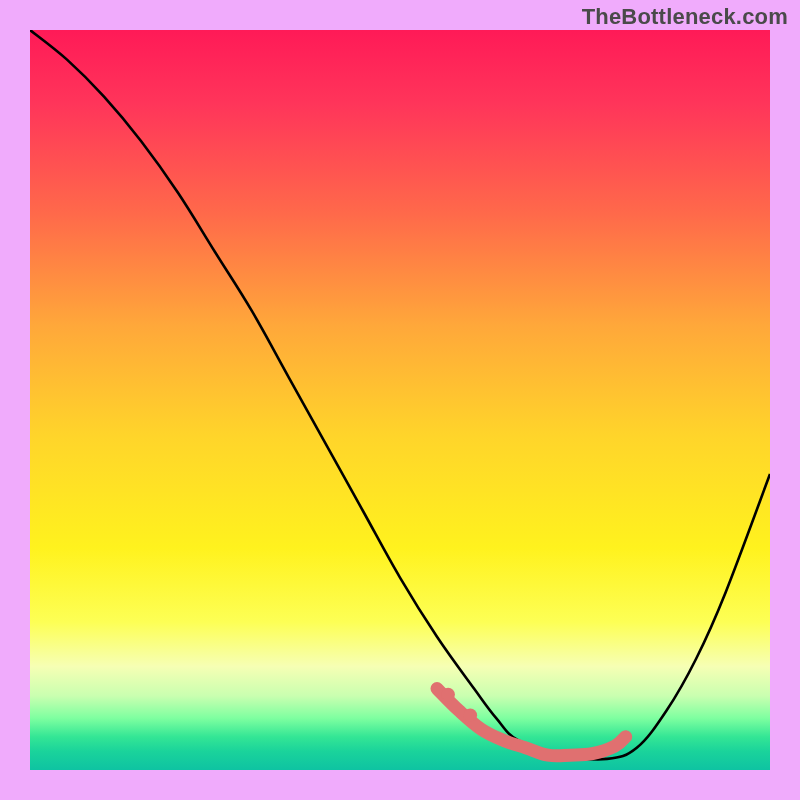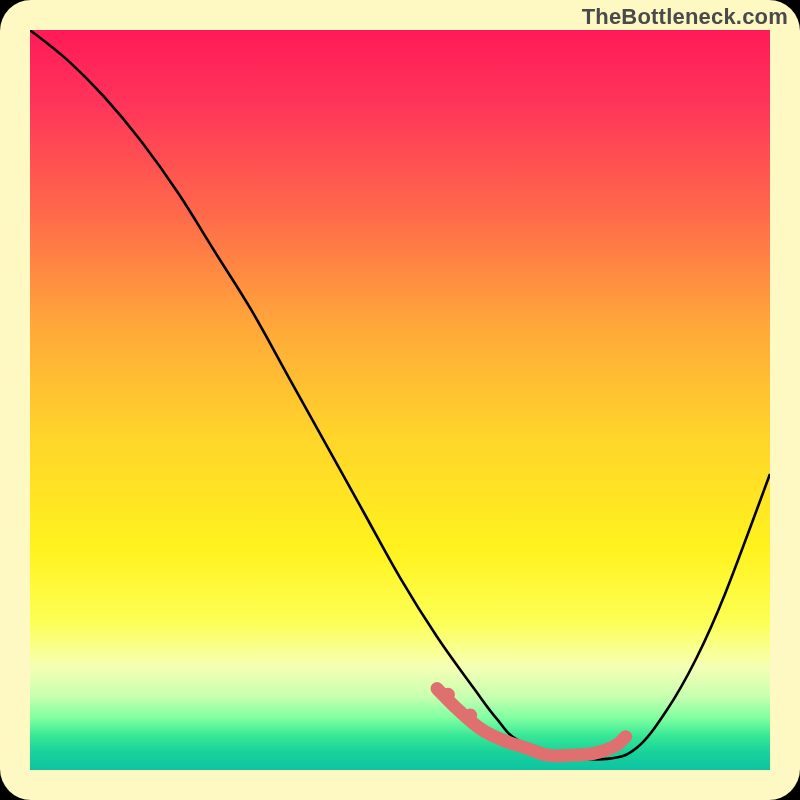--- a/index.html
+++ b/index.html
@@ -8,22 +8,21 @@
     width: 800px;
     height: 800px;
     background: #000;
     overflow: hidden;
     font-family: Arial, Helvetica, sans-serif;
   }
   .stage {
     position: relative;
     width: 800px;
     height: 800px;
-    background: #fef9c3;
-    border-radius: 31px;
+    background: #f0abfc;
   }
   .watermark {
     position: absolute;
     top: 4px;
     right: 12px;
     color: #4a4a4a;
     font-size: 22px;
     font-weight: 600;
     letter-spacing: 0.2px;
     z-index: 20;

